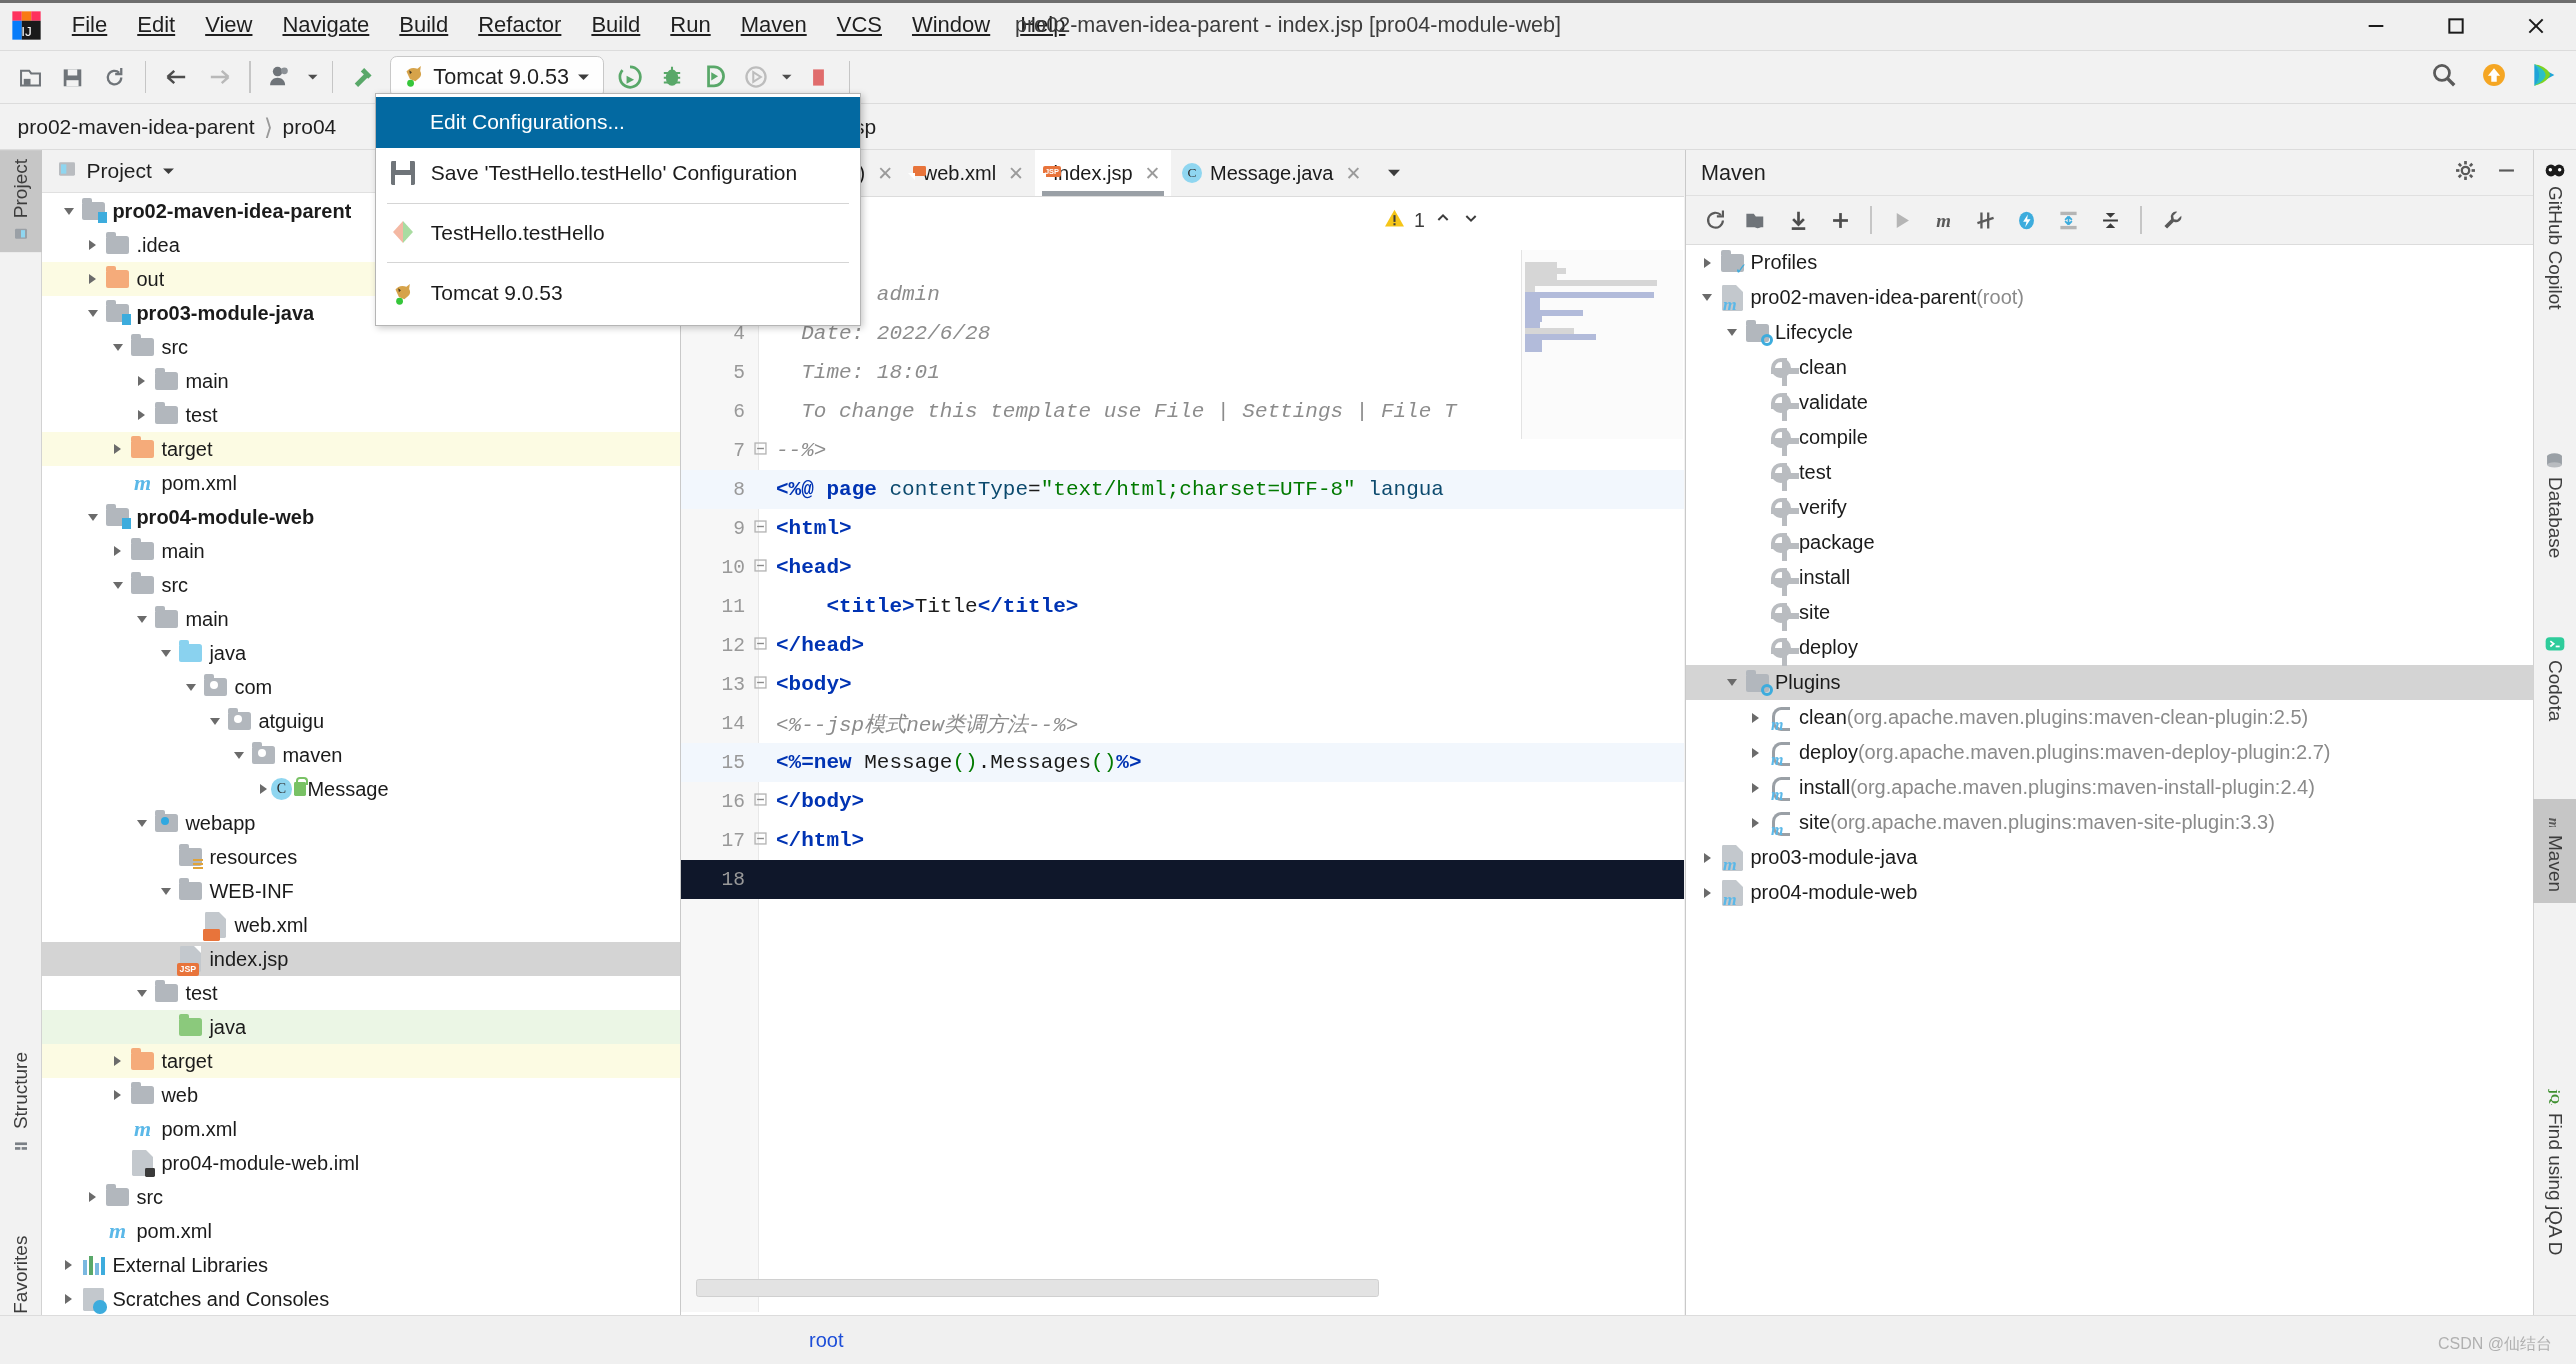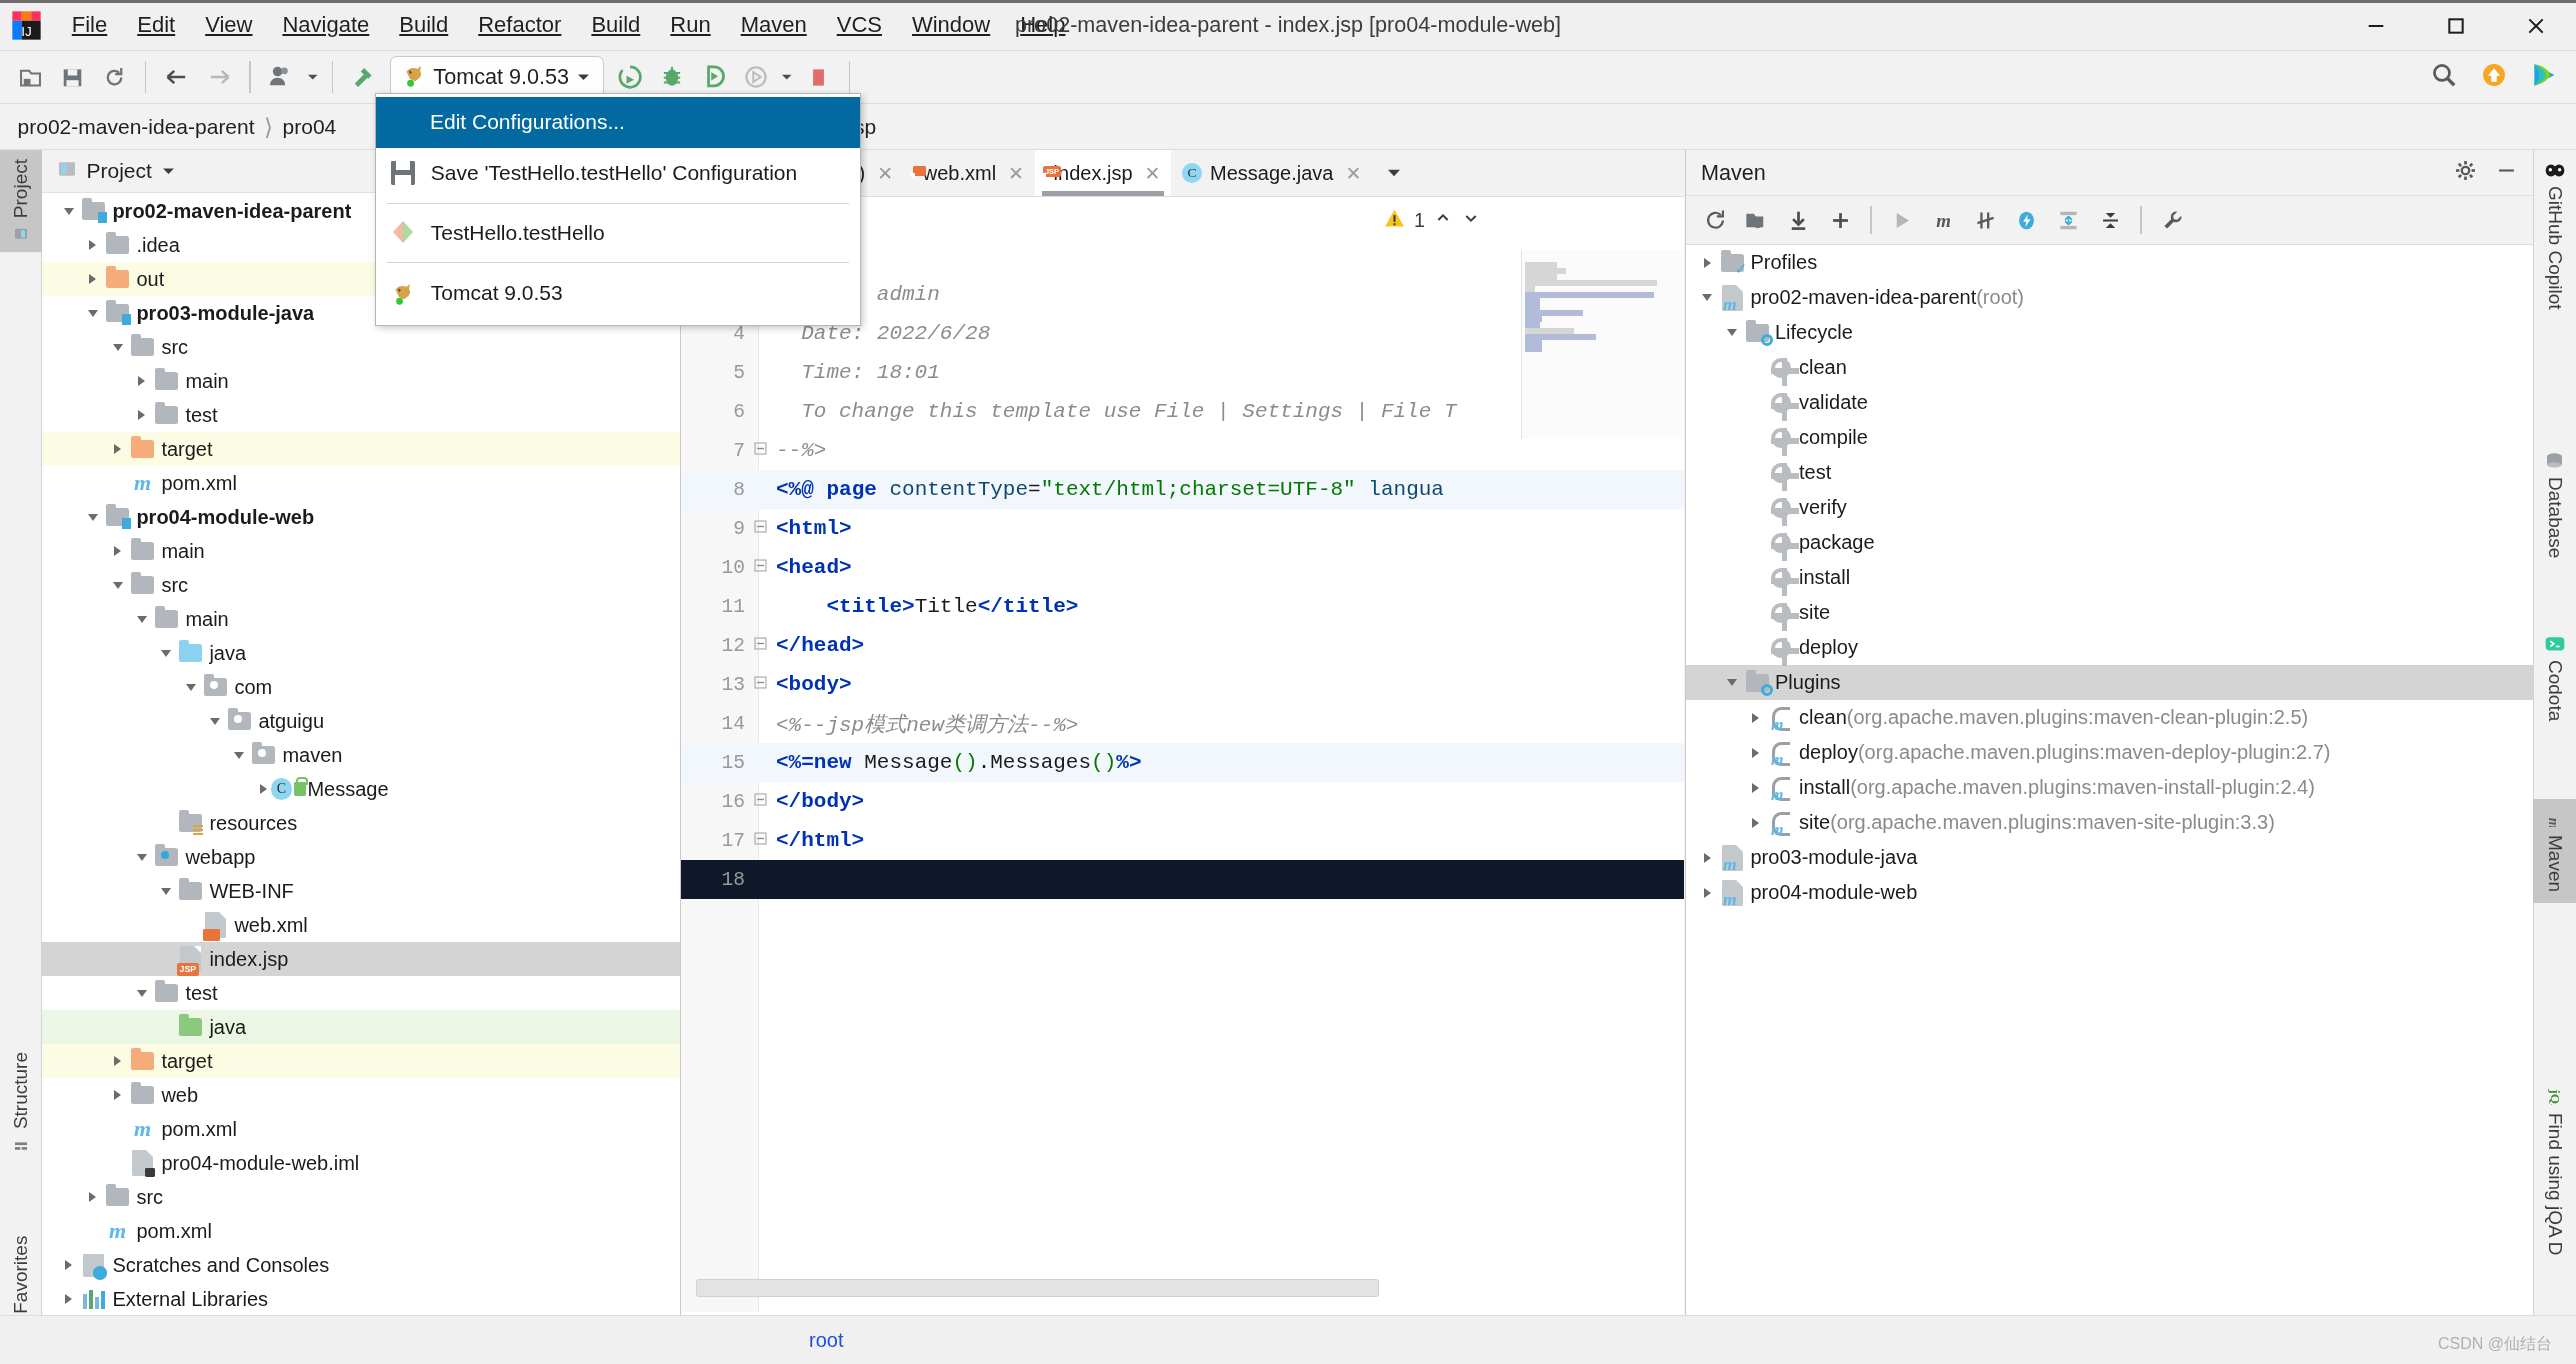--- a/index.html
+++ b/index.html
@@ -640,41 +640,41 @@
           </span>
           <span class="ico">
             <span style="display:flex;align-items:center">
               <span class="cls-badge">C</span>
               <span class="lock-g"></span>
             </span>
           </span>
           <span class="lbl">Message</span>
         </div>
         <div class="tnode">
-          <span style="width:112px;flex:none"></span>
-          <span class="arrow"></span>
-          <span class="ico">
-            <span class="resfldr"></span>
-          </span>
-          <span class="lbl">resources</span>
-        </div>
-        <div class="tnode">
           <span style="width:88px;flex:none"></span>
           <span class="arrow">
             <span class="chev chev-d"></span>
           </span>
           <span class="ico">
             <span class="fldr gray" style="position:relative">
               <span class="pkgdot b"></span>
             </span>
           </span>
           <span class="lbl">webapp</span>
         </div>
         <div class="tnode">
           <span style="width:112px;flex:none"></span>
+          <span class="arrow"></span>
+          <span class="ico">
+            <span class="resfldr"></span>
+          </span>
+          <span class="lbl">resources</span>
+        </div>
+        <div class="tnode">
+          <span style="width:112px;flex:none"></span>
           <span class="arrow">
             <span class="chev chev-d"></span>
           </span>
           <span class="ico">
             <span class="fldr gray"></span>
           </span>
           <span class="lbl">WEB-INF</span>
         </div>
         <div class="tnode">
           <span style="width:137px;flex:none"></span>
@@ -760,45 +760,45 @@
           </span>
           <span class="lbl">src</span>
         </div>
         <div class="tnode">
           <span style="width:39px;flex:none"></span>
           <span class="arrow"></span>
           <span class="ico">
             <span class="mven-m">m</span>
           </span>
           <span class="lbl">pom.xml</span>
-        </div>
-        <div class="tnode">
-          <span style="width:15px;flex:none"></span>
-          <span class="arrow">
-            <span class="chev chev-r"></span>
-          </span>
-          <span class="ico">
-            <span class="scratch"></span>
-          </span>
-          <span class="lbl">Scratches and Consoles</span>
         </div>
         <div class="tnode">
           <span style="width:15px;flex:none"></span>
           <span class="arrow">
             <span class="chev chev-r"></span>
           </span>
           <span class="ico">
             <span class="extlib">
               <i style="height:15px;background:#7ab8e0"></i>
               <i style="height:19px;background:#59a869"></i>
               <i style="height:12px;background:#7ab8e0"></i>
               <i style="height:17.6px;background:#3dacdd"></i>
             </span>
           </span>
           <span class="lbl">External Libraries</span>
+        </div>
+        <div class="tnode">
+          <span style="width:15px;flex:none"></span>
+          <span class="arrow">
+            <span class="chev chev-r"></span>
+          </span>
+          <span class="ico">
+            <span class="scratch"></span>
+          </span>
+          <span class="lbl">Scratches and Consoles</span>
         </div>
       </div>
   </div>
 
   <div class="editor-area">
     <div class="tabs-row" id="editor-tabs">
         <div class="etab">
           <span>pro04-module-web)</span>
           <span class="x">✕</span>
         </div>

